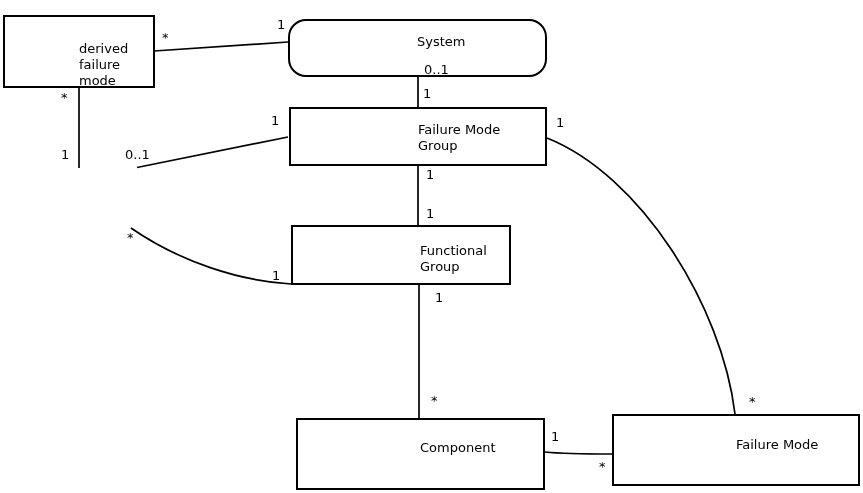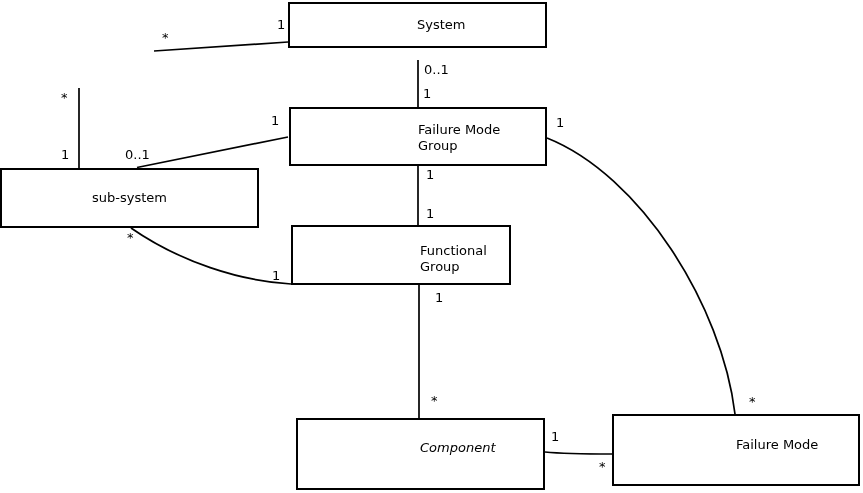--- a/index.html
+++ b/index.html
@@ -13,25 +13,25 @@
     position:absolute;background:#ffffff;border:2px solid #000;
     box-sizing:border-box;
   }
   .lbl{
     position:absolute;font-size:13px;line-height:16px;white-space:pre-line;
   }
   .mult{position:absolute;font-size:13px;line-height:13px;}
 
   
   .n-dfm{left:3px;top:15px;width:152px;height:73px;}
-  .n-sys{left:288px;top:2px;width:259px;height:46px;}
+  .n-sys{left:288px;top:19px;width:259px;height:58px;border-radius:18px;}
   .n-fmg{left:289px;top:107px;width:258px;height:59px;}
   .n-sub{left:0px;top:168px;width:259px;height:60px;}
   .n-fun{left:291px;top:225px;width:220px;height:60px;}
-  .n-com{left:296px;top:418px;width:249px;height:72px;font-style:italic;}
+  .n-com{left:296px;top:418px;width:249px;height:72px;}
   .n-fm {left:612px;top:414px;width:248px;height:72px;}
 
   
   .l-dfm{left:74px;top:24px;}
   .l-sys{left:127px;top:13px;}
   .l-fmg{left:127px;top:13px;}
   .l-sub{left:0;right:0;text-align:center;top:20px;}
   .l-fun{left:127px;top:16px;}
   .l-com{left:122px;top:20px;}
   .l-fm {left:122px;top:21px;}
@@ -57,33 +57,35 @@
     <path d="M79,88 L79,168"></path>
     <path d="M137,167.5 L288,137"></path>
     <path d="M418,60 L418,107"></path>
     <path d="M418,166 L418,225"></path>
     <path d="M131,228 C180,262 240,281 291,284"></path>
     <path d="M419,284 L419,418"></path>
     <path d="M545,452 C565,454 590,454 612,454"></path>
     <path d="M547,138 C640,175 722,305 735,414"></path>
   </svg>
 
+  <div class="node n-dfm">
+    <div class="lbl l-dfm">derived
+failure
+mode</div>
+  </div>
 
   <div class="node n-sys">
     <div class="lbl l-sys">System</div>
   </div>
 
   <div class="node n-fmg">
     <div class="lbl l-fmg">Failure Mode
 Group</div>
   </div>
 
-  <div class="node n-sub">
-    <div class="lbl l-sub">sub-system</div>
-  </div>
 
   <div class="node n-fun">
     <div class="lbl l-fun">Functional
 Group</div>
   </div>
 
   <div class="node n-com">
     <div class="lbl l-com">Component</div>
   </div>
 

